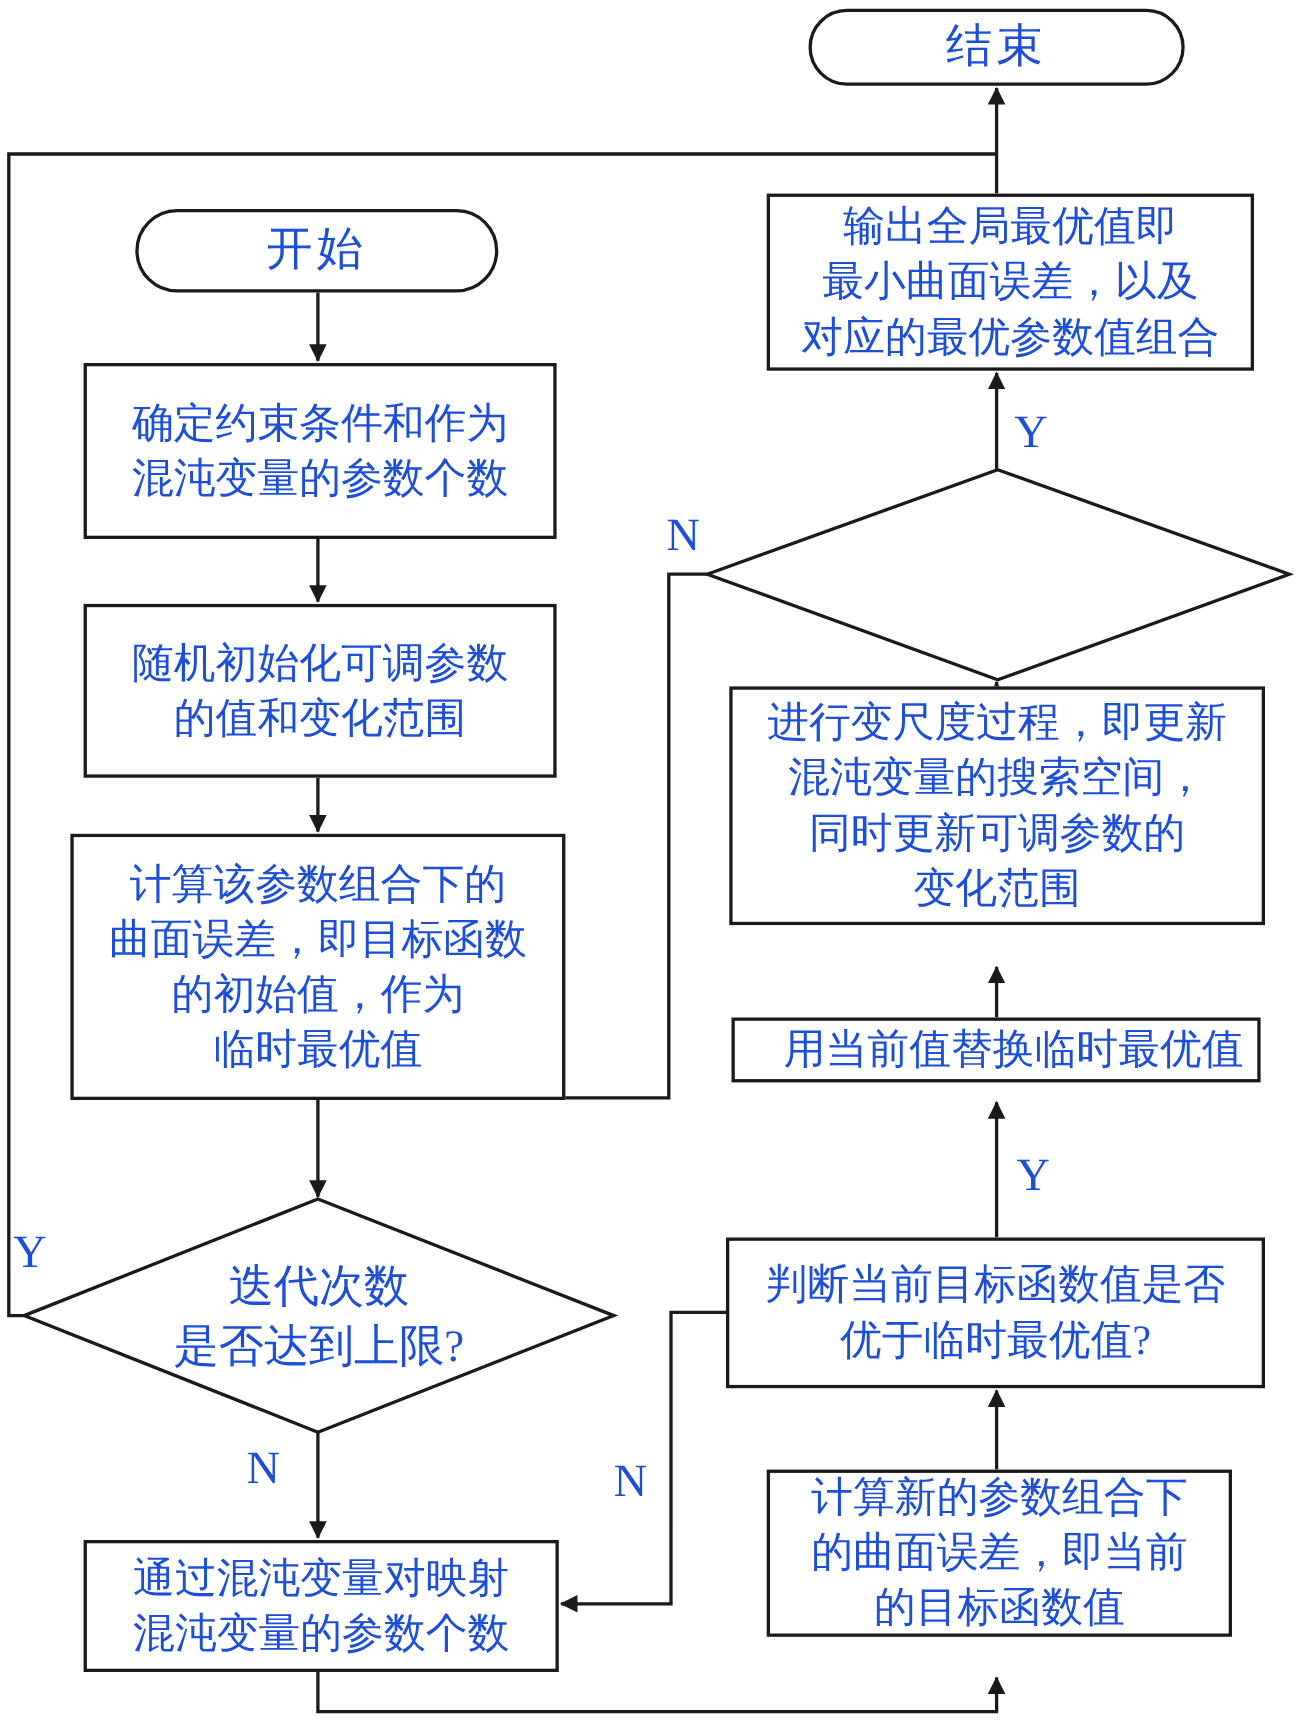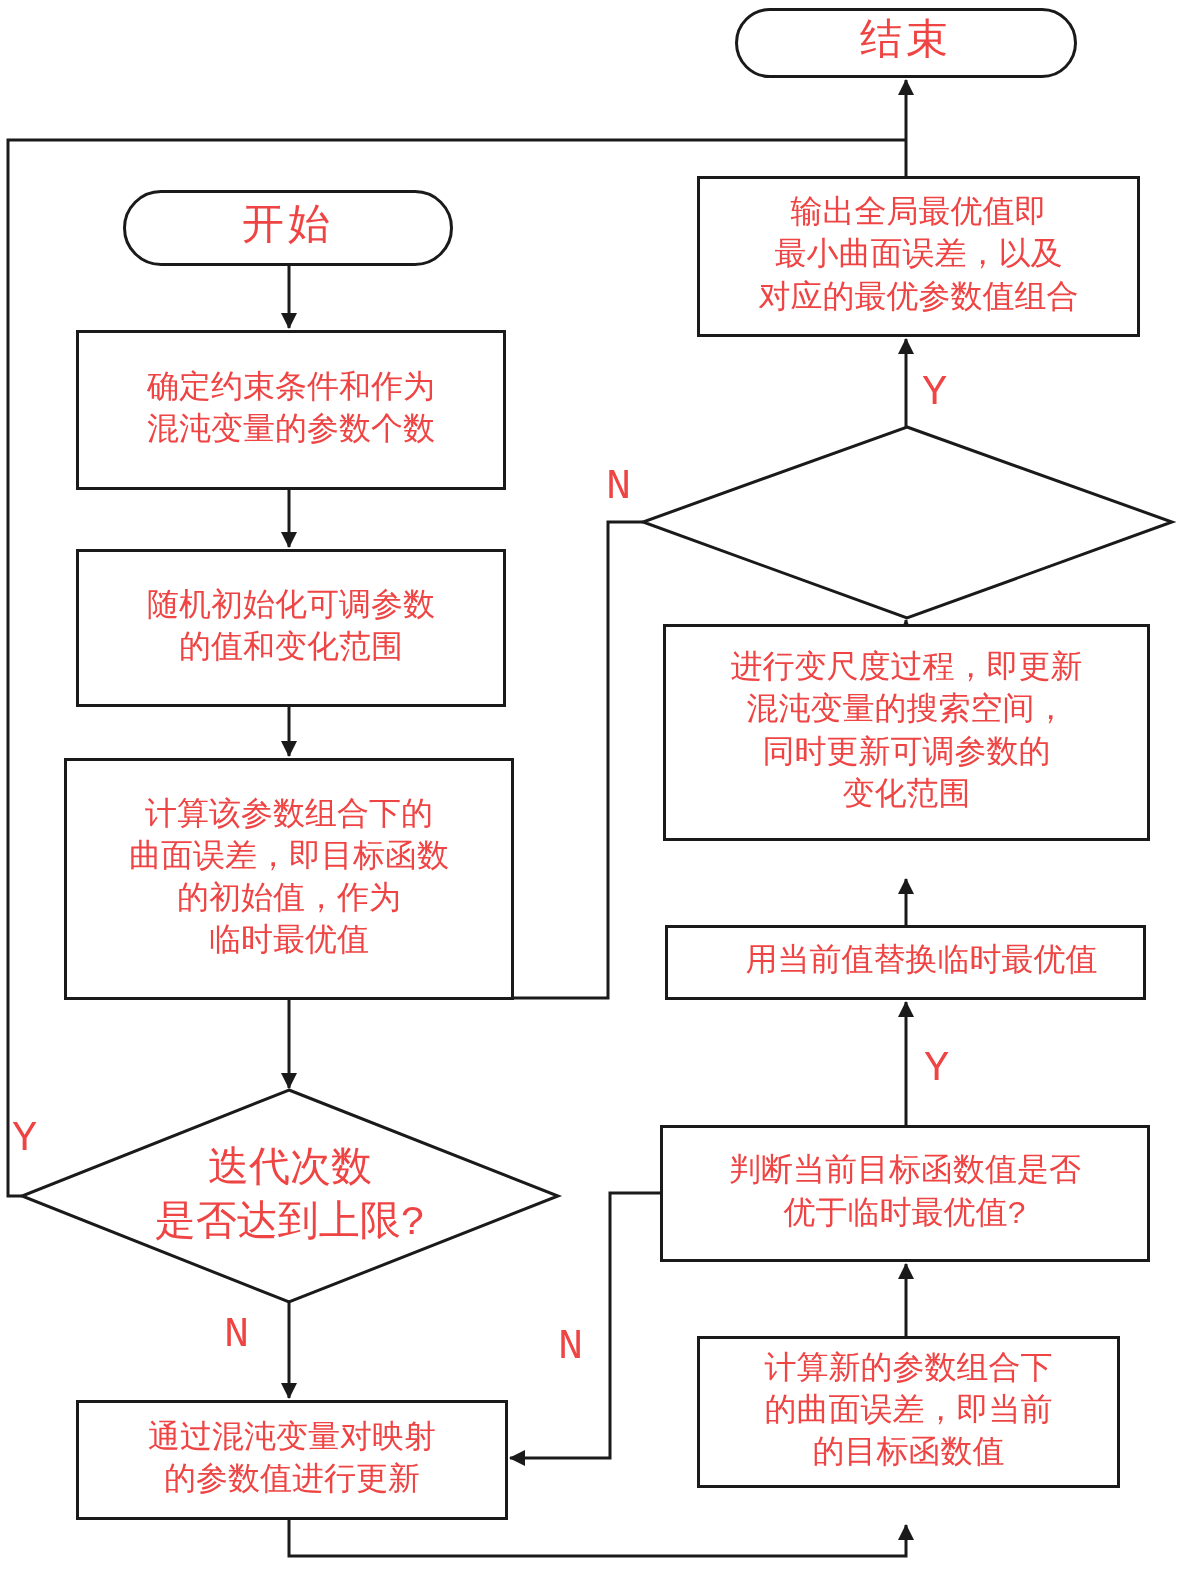--- a/index.html
+++ b/index.html
@@ -2,34 +2,34 @@
 <html><head>
 <meta charset="utf-8">
 <style>
   * { margin:0; padding:0; box-sizing:border-box; }
   html,body { background:#ffffff; }
   .stage {
     position:relative;
     width:1181px;
     height:1573px;
     background:#ffffff;
-    font-family:Liberation Mono, monospace;
-    color:#ef4444;
+    font-family:Liberation Serif, serif;
+    color:#1d4ed8;
     overflow:hidden;
   }
   .layer-svg { position:absolute; left:0; top:0; z-index:1; }
   .node {
     position:absolute;
     display:flex;
     align-items:center;
     justify-content:center;
     text-align:center;
     background:#ffffff;
     border:3px solid #1a1a1a;
-    font-size:32px;
+    font-size:38px;
     line-height:1.32;
     white-space:pre-line;
     z-index:2;
   }
   .terminator {
     border-radius:999px;
     font-size:42px;
     letter-spacing:4px;
   }
   .dtext {
@@ -88,30 +88,30 @@
 
   <div class="node" style="left:76px; top:330px; width:430px; height:160px;">确定约束条件和作为
 混沌变量的参数个数</div>
   <div class="node" style="left:76px; top:549px; width:430px; height:158px;">随机初始化可调参数
 的值和变化范围</div>
   <div class="node" style="left:64px; top:758px; width:450px; height:242px;">计算该参数组合下的
 曲面误差，即目标函数
 的初始值，作为
 临时最优值</div>
   <div class="node" style="left:76px; top:1400px; width:432px; height:120px;">通过混沌变量对映射
-的参数值进行更新</div>
+混沌变量的参数个数</div>
 
   <div class="node" style="left:697px; top:176px; width:443px; height:161px;">输出全局最优值即
 最小曲面误差，以及
 对应的最优参数值组合</div>
   <div class="node" style="left:663px; top:624px; width:487px; height:217px;">进行变尺度过程，即更新
 混沌变量的搜索空间，
 同时更新可调参数的
 变化范围</div>
-  <div class="node" style="left:665px; top:925px; width:481px; height:75px;padding-left:32px;">用当前值替换临时最优值</div>
+  <div class="node" style="left:665px; top:925px; width:481px; height:59px;padding-left:32px;">用当前值替换临时最优值</div>
   <div class="node" style="left:660px; top:1125px; width:490px; height:137px;">判断当前目标函数值是否
 优于临时最优值?</div>
   <div class="node" style="left:697px; top:1336px; width:423px; height:152px;">计算新的参数组合下
 的曲面误差，即当前
 的目标函数值</div>
 
   <div class="dtext" style="left:90px; top:1128px; width:400px; height:136px;text-align:center;">迭代次数
 是否达到上限?</div>
 
   <div class="elabel" style="left:922px; top:372px;">Y</div>

